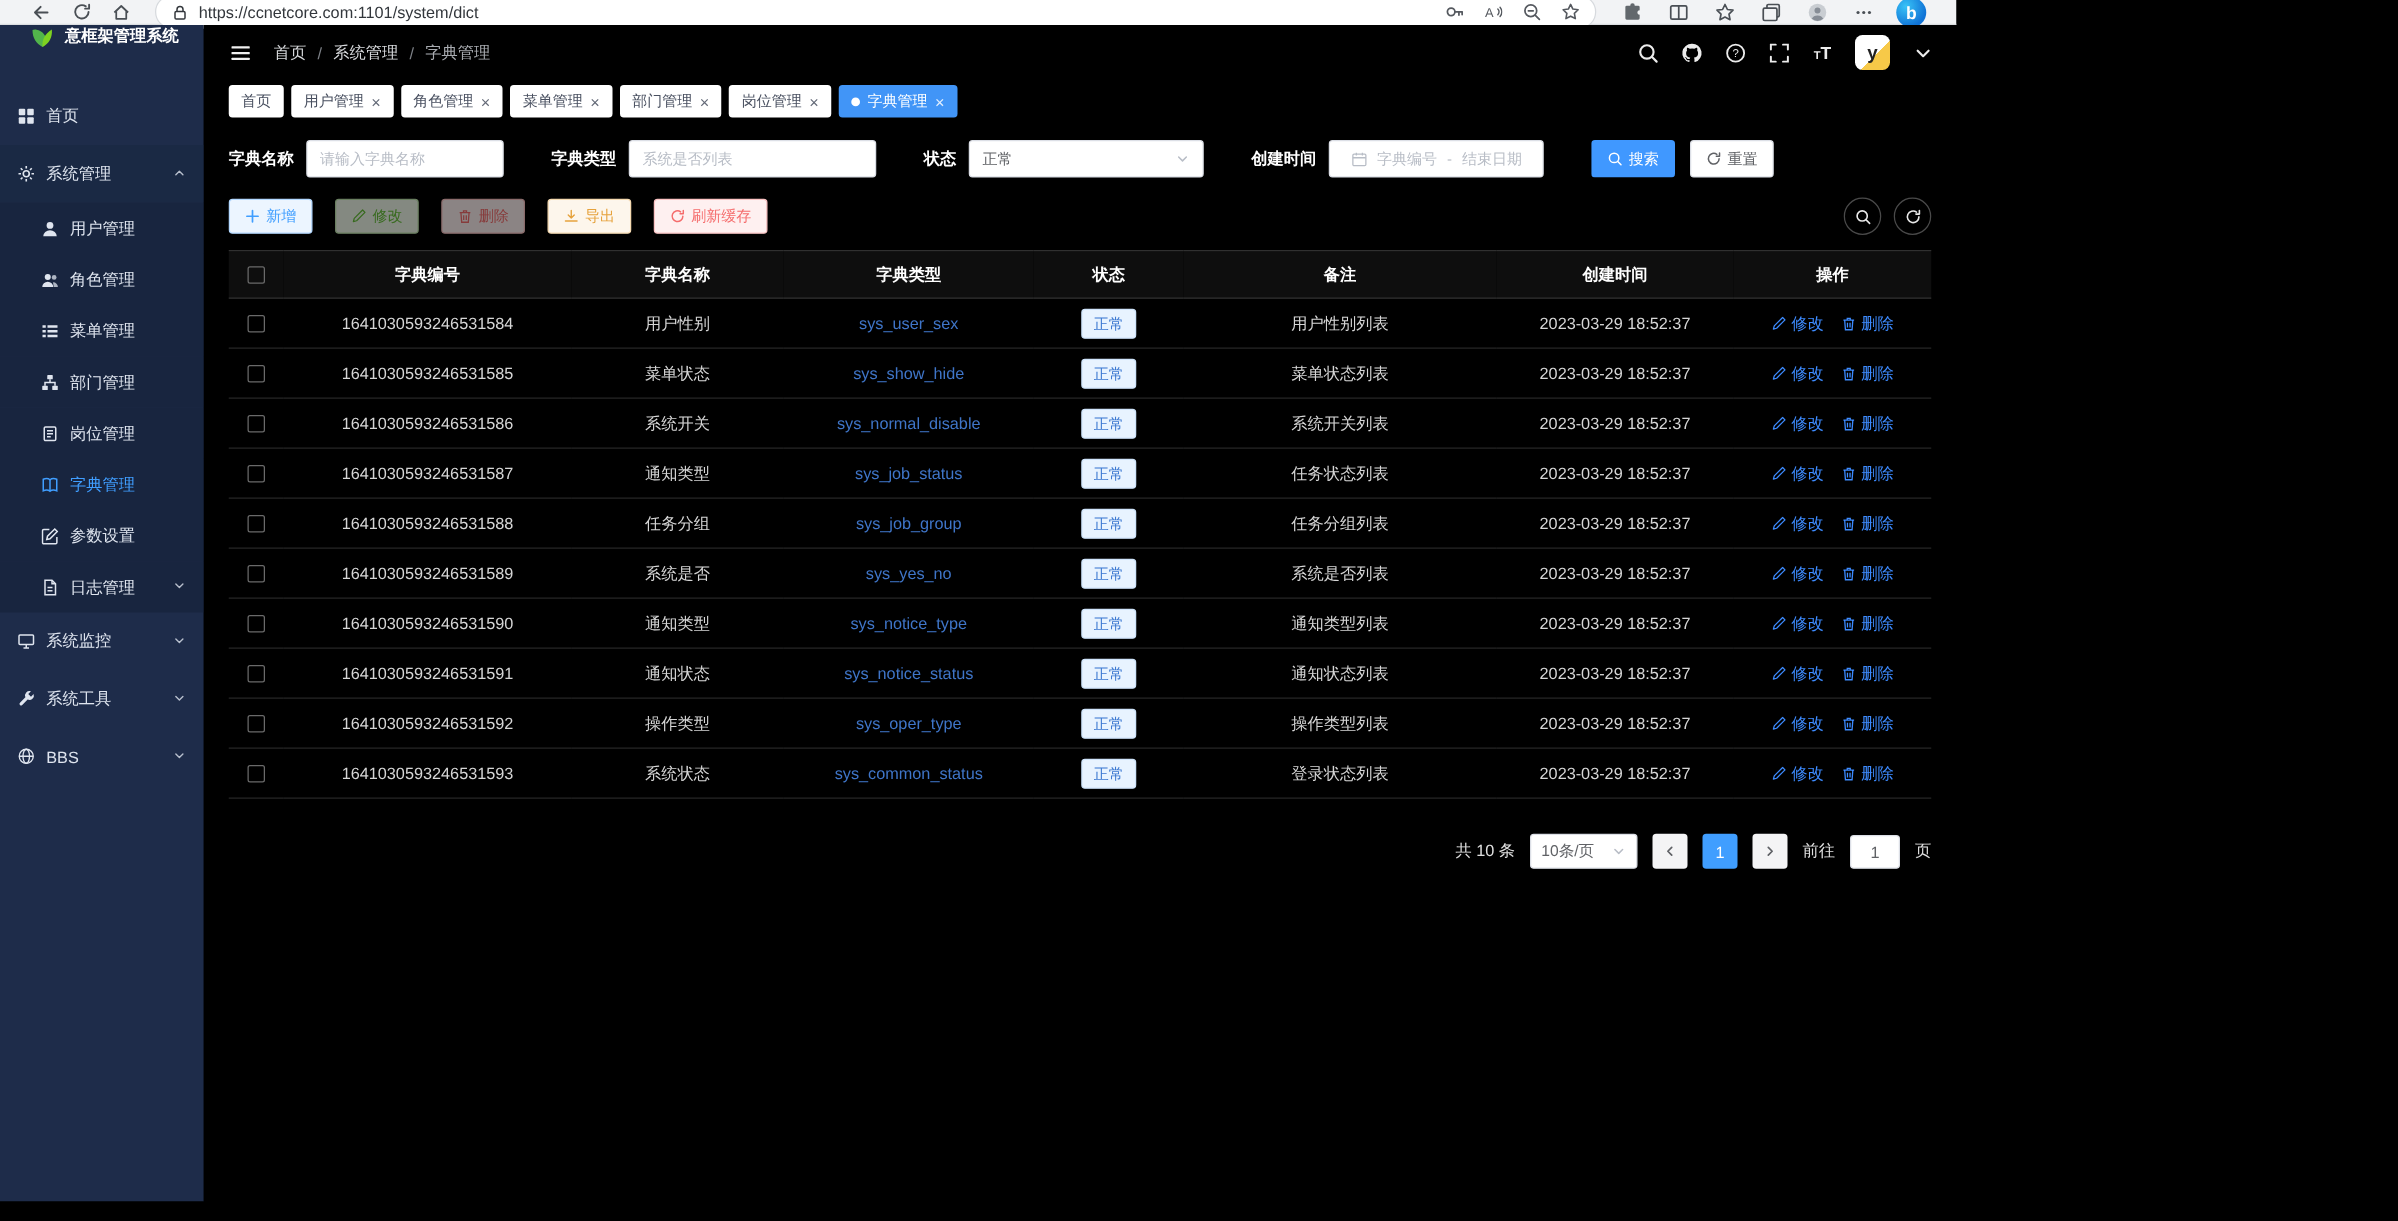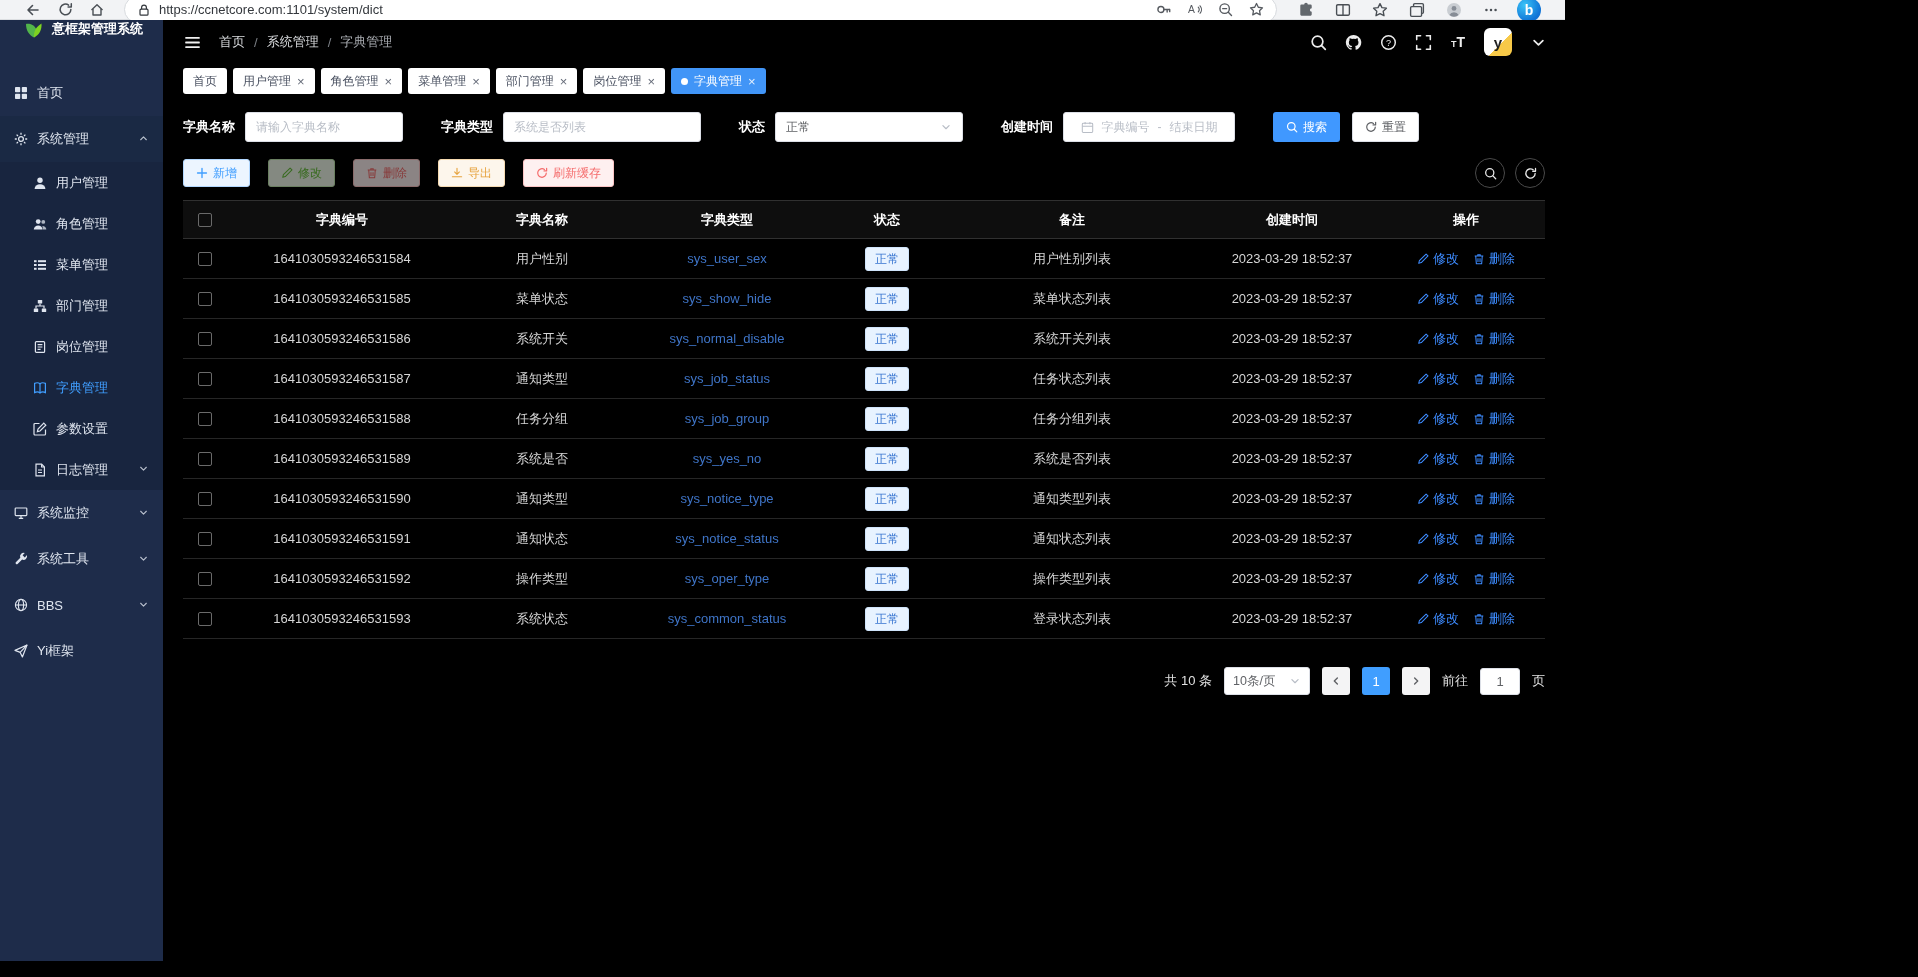--- a/index.html
+++ b/index.html
@@ -417,31 +417,20 @@
                     <path d="M1.4 7h11.2"></path>
                   </g>
                 </svg>
               </span>
               <span class="mi-label">BBS</span>
               <span class="mi-arrow"><span class="ic" style="width:11px;height:11px">
                   <svg class="svgic" viewBox="0 0 14 14">
                     <path d="M3.4 5.4L7 9l3.6-3.6" stroke="currentColor" fill="none" stroke-width="1.4" stroke-linecap="round" stroke-linejoin="round"></path>
                   </svg>
                 </span></span>
-            </div>
-            <div class="menu-item level1">
-              <span class="ic">
-                <svg class="svgic" viewBox="0 0 14 14">
-                  <g stroke="currentColor" fill="none" stroke-width="1.2" stroke-linejoin="round">
-                    <path d="M1 6.4L13 1 8.4 13 6.2 8.4z"></path>
-                    <path d="M6.2 8.4L13 1"></path>
-                  </g>
-                </svg>
-              </span>
-              <span class="mi-label">Yi框架</span>
             </div>
           </nav>
       </aside>
 
       <div class="main">
 
         <header class="navbar">
           <span class="hamburger">
               <span class="ic" style="width:17px;height:17px">
                 <svg class="svgic" viewBox="0 0 14 14">

